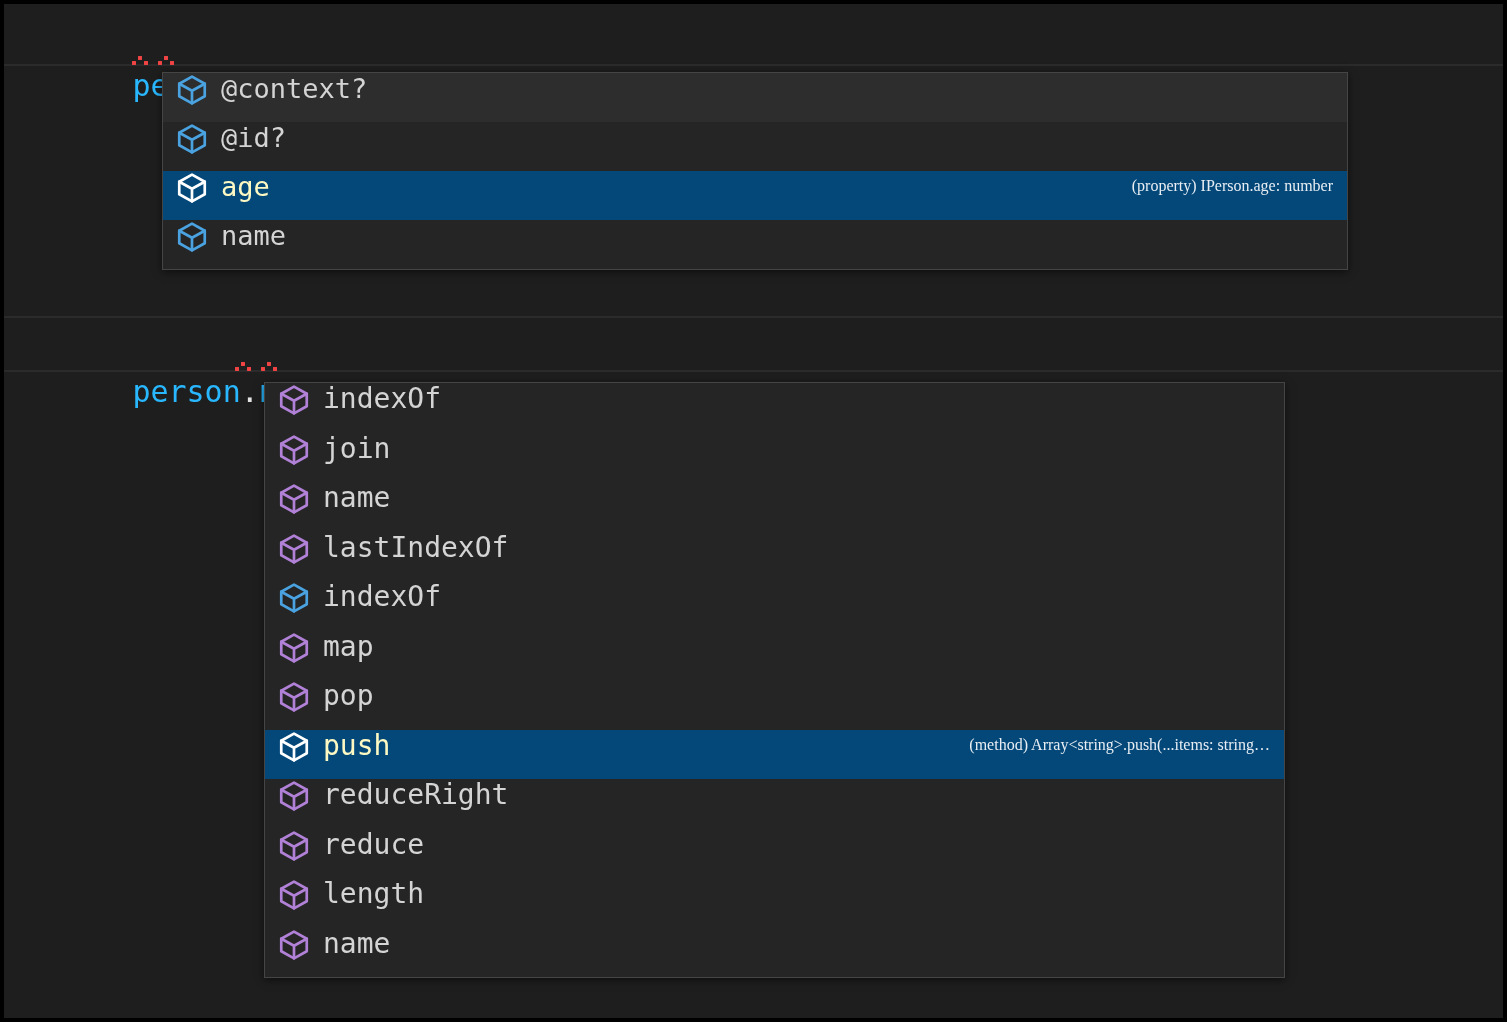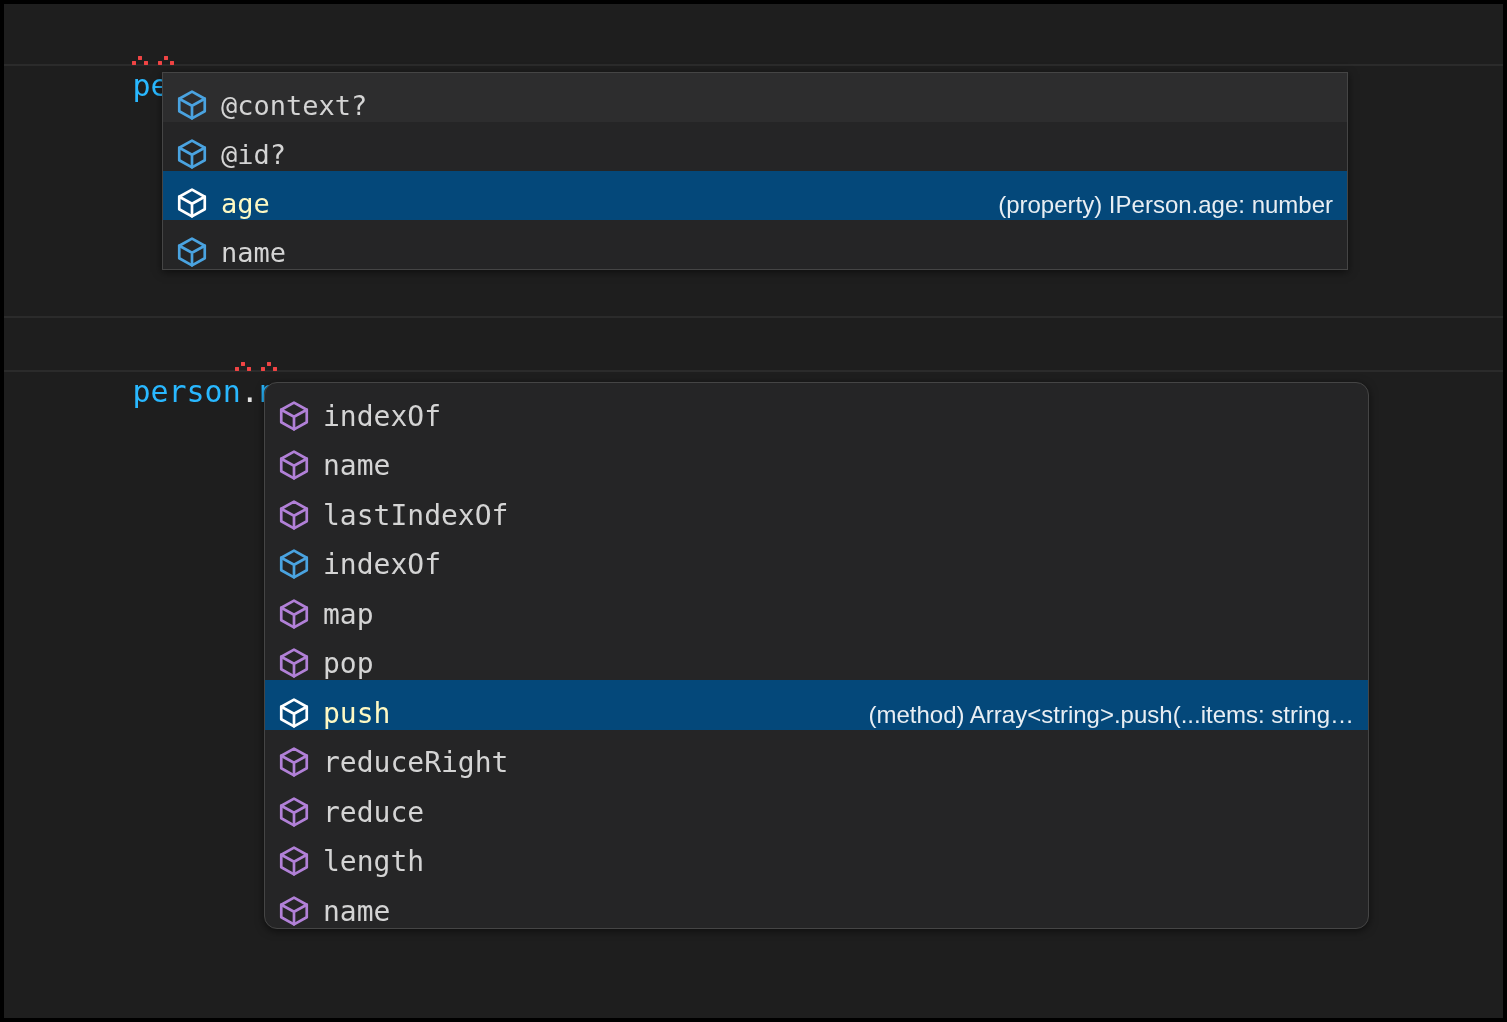--- a/index.html
+++ b/index.html
@@ -67,21 +67,21 @@
     position: absolute;
     background: #252526;
     border: 1px solid #454545;
     box-shadow: 0 2px 8px rgba(0,0,0,0.55);
     overflow: hidden;
   }
 
   .suggest-row {
     position: relative;
     display: flex;
-    align-items: flex-end;
+    align-items: flex-start;
     height: 49px;
     padding-left: 12px;
     padding-right: 14px;
     background: transparent;
   }
   .suggest-row.hover { background: #2d2d2e; }
   .suggest-row.selected { background: #04487a; }
 
   .sg-icon {
     flex: 0 0 auto;
@@ -99,43 +99,41 @@
     line-height: 32px;
     font-family: "DejaVu Sans Mono", "Liberation Mono", monospace;
     white-space: pre;
   }
   .suggest-row.selected .sg-label { color: #fef9c3; }
 
   .sg-detail {
     flex: 1 1 auto;
     text-align: right;
     color: #cfd8de;
-    font-size: 24px;
+    font-size: 16px;
     line-height: 30px;
-    font-family: Liberation Sans, sans-serif;
+    font-family: Liberation Serif, serif;
     white-space: pre;
     overflow: hidden;
     padding-left: 18px;
-    margin-top: 40px;
   }
   .suggest-row.selected .sg-detail { color: #e8eef3; }
   .sg-detail:empty { display: none; }
 
   
   #suggest-widget-1 {
     left: 158px;
     top: 68px;
     width: 1186px;
   }
   
   #suggest-widget-2 {
     left: 260px;
     top: 378px;
-    width: 1105px;
-    border-radius: 13px;
+    width: 1021px;
   }
   #suggest-widget-2 .suggest-row { height: 49.5px; }
   #suggest-widget-2 .sg-label { font-size: 28px; }
 </style>
 </head>
 <body>
 
 <div id="screen">
 
   <div id="editor-surface">
@@ -206,20 +204,29 @@
           </span>
           <span class="sg-label">indexOf</span>
         </div>
         <div class="suggest-row">
           <span class="sg-icon">
             <svg viewBox="0 0 24 24" fill="none">
               <path d="M12 2.6 21 7.6 21 16.4 12 21.4 3 16.4 3 7.6 Z" stroke="#b180d7" stroke-width="1.9" stroke-linejoin="round"></path>
               <path d="M3 7.6 12 12.5 21 7.6 M12 12.5 12 21.4" stroke="#b180d7" stroke-width="1.9" stroke-linejoin="round" stroke-linecap="round"></path>
             </svg>
           </span>
+          <span class="sg-label">join</span>
+        </div>
+        <div class="suggest-row">
+          <span class="sg-icon">
+            <svg viewBox="0 0 24 24" fill="none">
+              <path d="M12 2.6 21 7.6 21 16.4 12 21.4 3 16.4 3 7.6 Z" stroke="#b180d7" stroke-width="1.9" stroke-linejoin="round"></path>
+              <path d="M3 7.6 12 12.5 21 7.6 M12 12.5 12 21.4" stroke="#b180d7" stroke-width="1.9" stroke-linejoin="round" stroke-linecap="round"></path>
+            </svg>
+          </span>
           <span class="sg-label">name</span>
         </div>
         <div class="suggest-row">
           <span class="sg-icon">
             <svg viewBox="0 0 24 24" fill="none">
               <path d="M12 2.6 21 7.6 21 16.4 12 21.4 3 16.4 3 7.6 Z" stroke="#b180d7" stroke-width="1.9" stroke-linejoin="round"></path>
               <path d="M3 7.6 12 12.5 21 7.6 M12 12.5 12 21.4" stroke="#b180d7" stroke-width="1.9" stroke-linejoin="round" stroke-linecap="round"></path>
             </svg>
           </span>
           <span class="sg-label">lastIndexOf</span>

